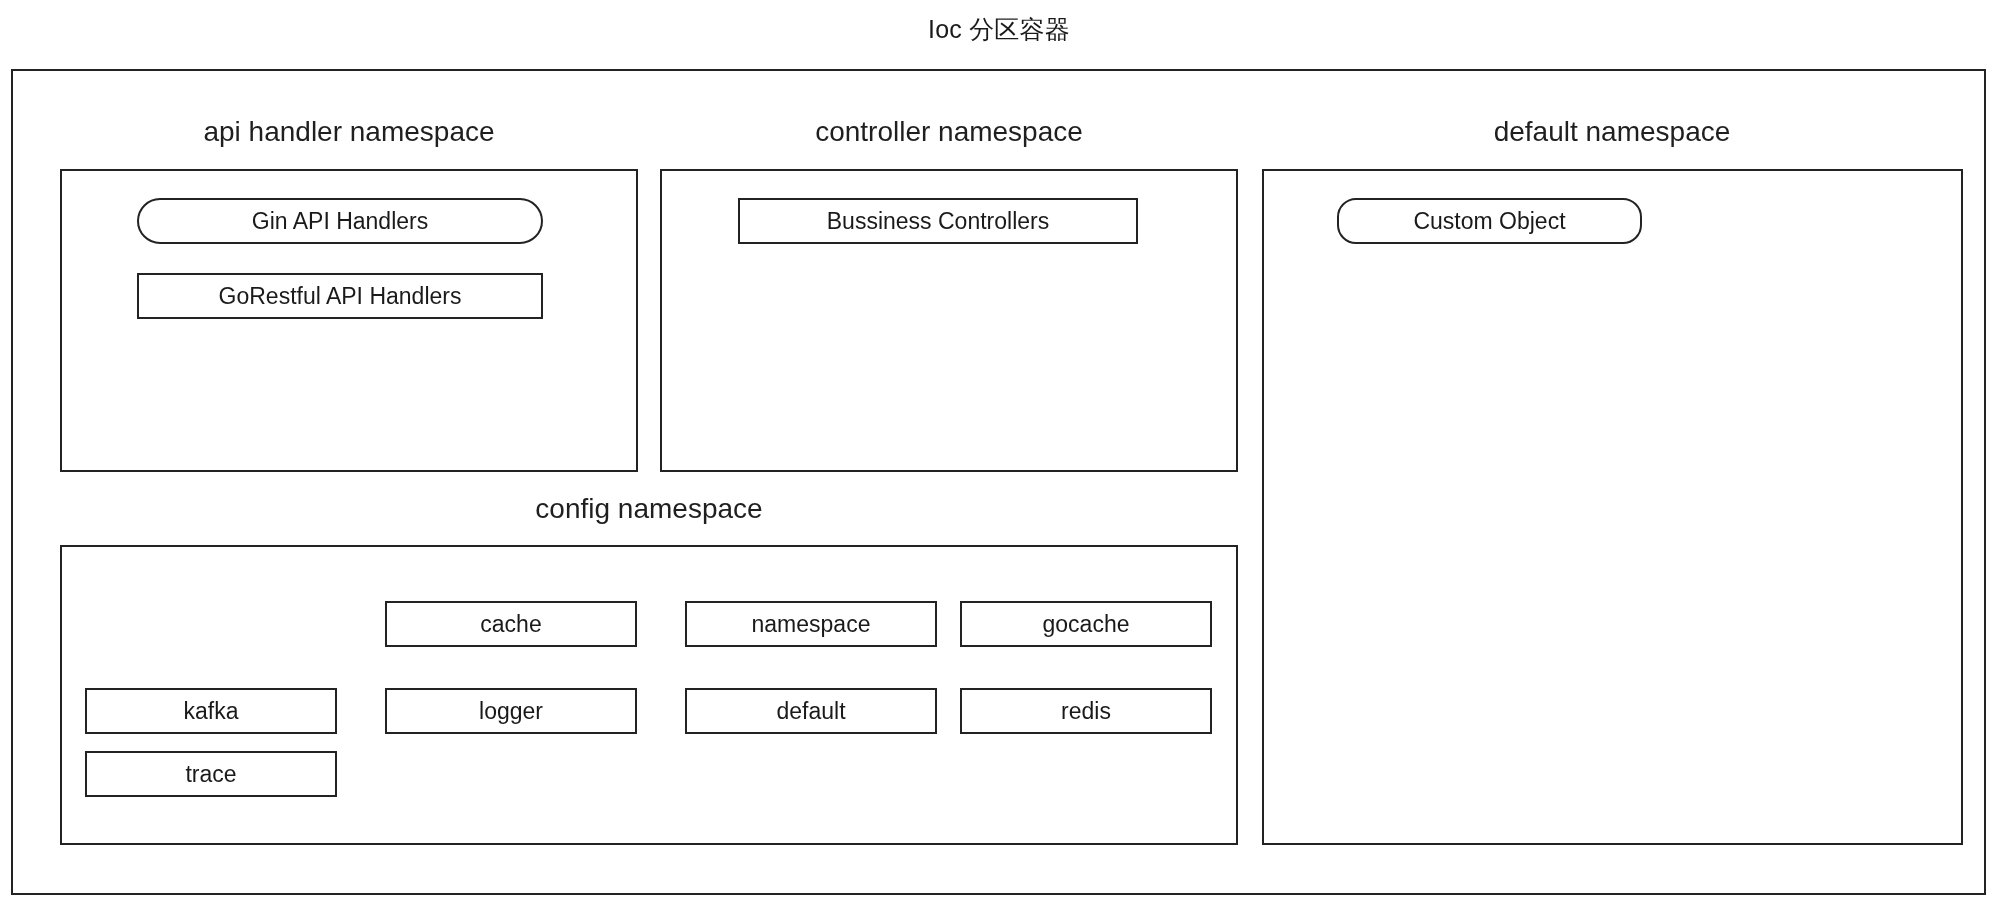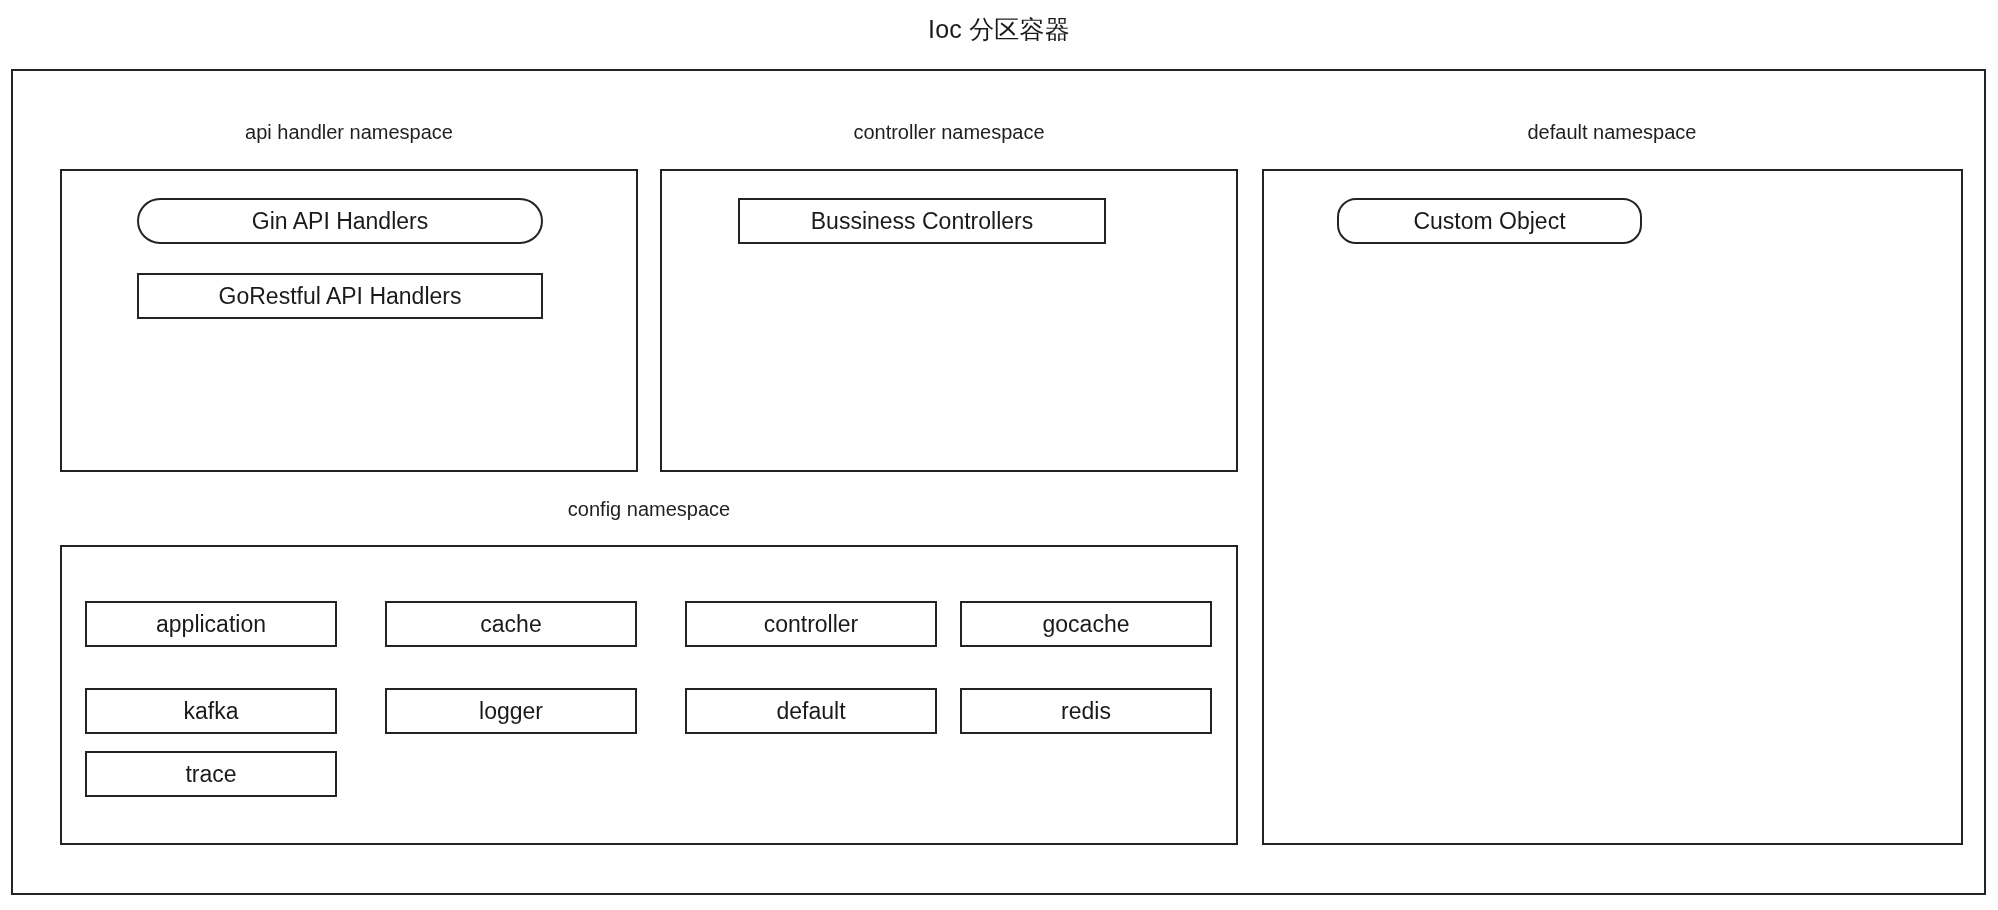--- a/index.html
+++ b/index.html
@@ -43,21 +43,21 @@
     width: 1975px;
     height: 826px;
     border: 2px solid #232323;
     box-sizing: border-box;
     background: #ffffff;
   }
   
   .ns-label {
     position: absolute;
     text-align: center;
-    font-size: 20px;
+    font-size: 28px;
     line-height: 28px;
     color: #1f1f1f;
     white-space: nowrap;
   }
   .ns-label-api      { left: 60px;   top: 118px; width: 578px; }
   .ns-label-ctrl     { left: 660px;  top: 118px; width: 578px; }
   .ns-label-default  { left: 1262px; top: 118px; width: 700px; }
   .ns-label-config   { left: 60px;   top: 495px; width: 1178px; }
 
   
@@ -105,21 +105,21 @@
     line-height: 26px;
     color: #1a1a1a;
     white-space: nowrap;
   }
 
   
   .item-gin        { left: 137px; top: 198px; width: 406px; height: 46px; border-radius: 23px; }
   .item-gorestful  { left: 137px; top: 273px; width: 406px; height: 46px; }
 
   
-  .item-bussiness  { left: 738px; top: 198px; width: 368px; height: 46px; }
+  .item-bussiness  { left: 738px; top: 198px; width: 400px; height: 46px; }
 
   
   .item-custom     { left: 1337px; top: 198px; width: 305px; height: 46px; border-radius: 19px; }
 
   
   .cfg {
     position: absolute;
     height: 46px;
     border: 2px solid #232323;
     box-sizing: border-box;
@@ -158,23 +158,22 @@
   <div class="ns-panel panel-ctrl"></div>
   <div class="item-box item-bussiness">Bussiness Controllers</div>
 
   <div class="ns-label ns-label-default">default namespace</div>
   <div class="ns-panel panel-default"></div>
   <div class="item-box item-custom">Custom Object</div>
 
   <div class="ns-label ns-label-config">config namespace</div>
   <div class="ns-panel panel-config"></div>
 
-  <div class="cfg cfg-c1 cfg-r1">application</div>
   <div class="cfg cfg-c2 cfg-r1">cache</div>
-  <div class="cfg cfg-c3 cfg-r1">controller</div>
+  <div class="cfg cfg-c3 cfg-r1">namespace</div>
   <div class="cfg cfg-c4 cfg-r1">gocache</div>
 
   <div class="cfg cfg-c1 cfg-r2">kafka</div>
   <div class="cfg cfg-c2 cfg-r2">logger</div>
   <div class="cfg cfg-c3 cfg-r2">default</div>
   <div class="cfg cfg-c4 cfg-r2">redis</div>
 
   <div class="cfg cfg-c1 cfg-r3">trace</div>
 
 </div>

